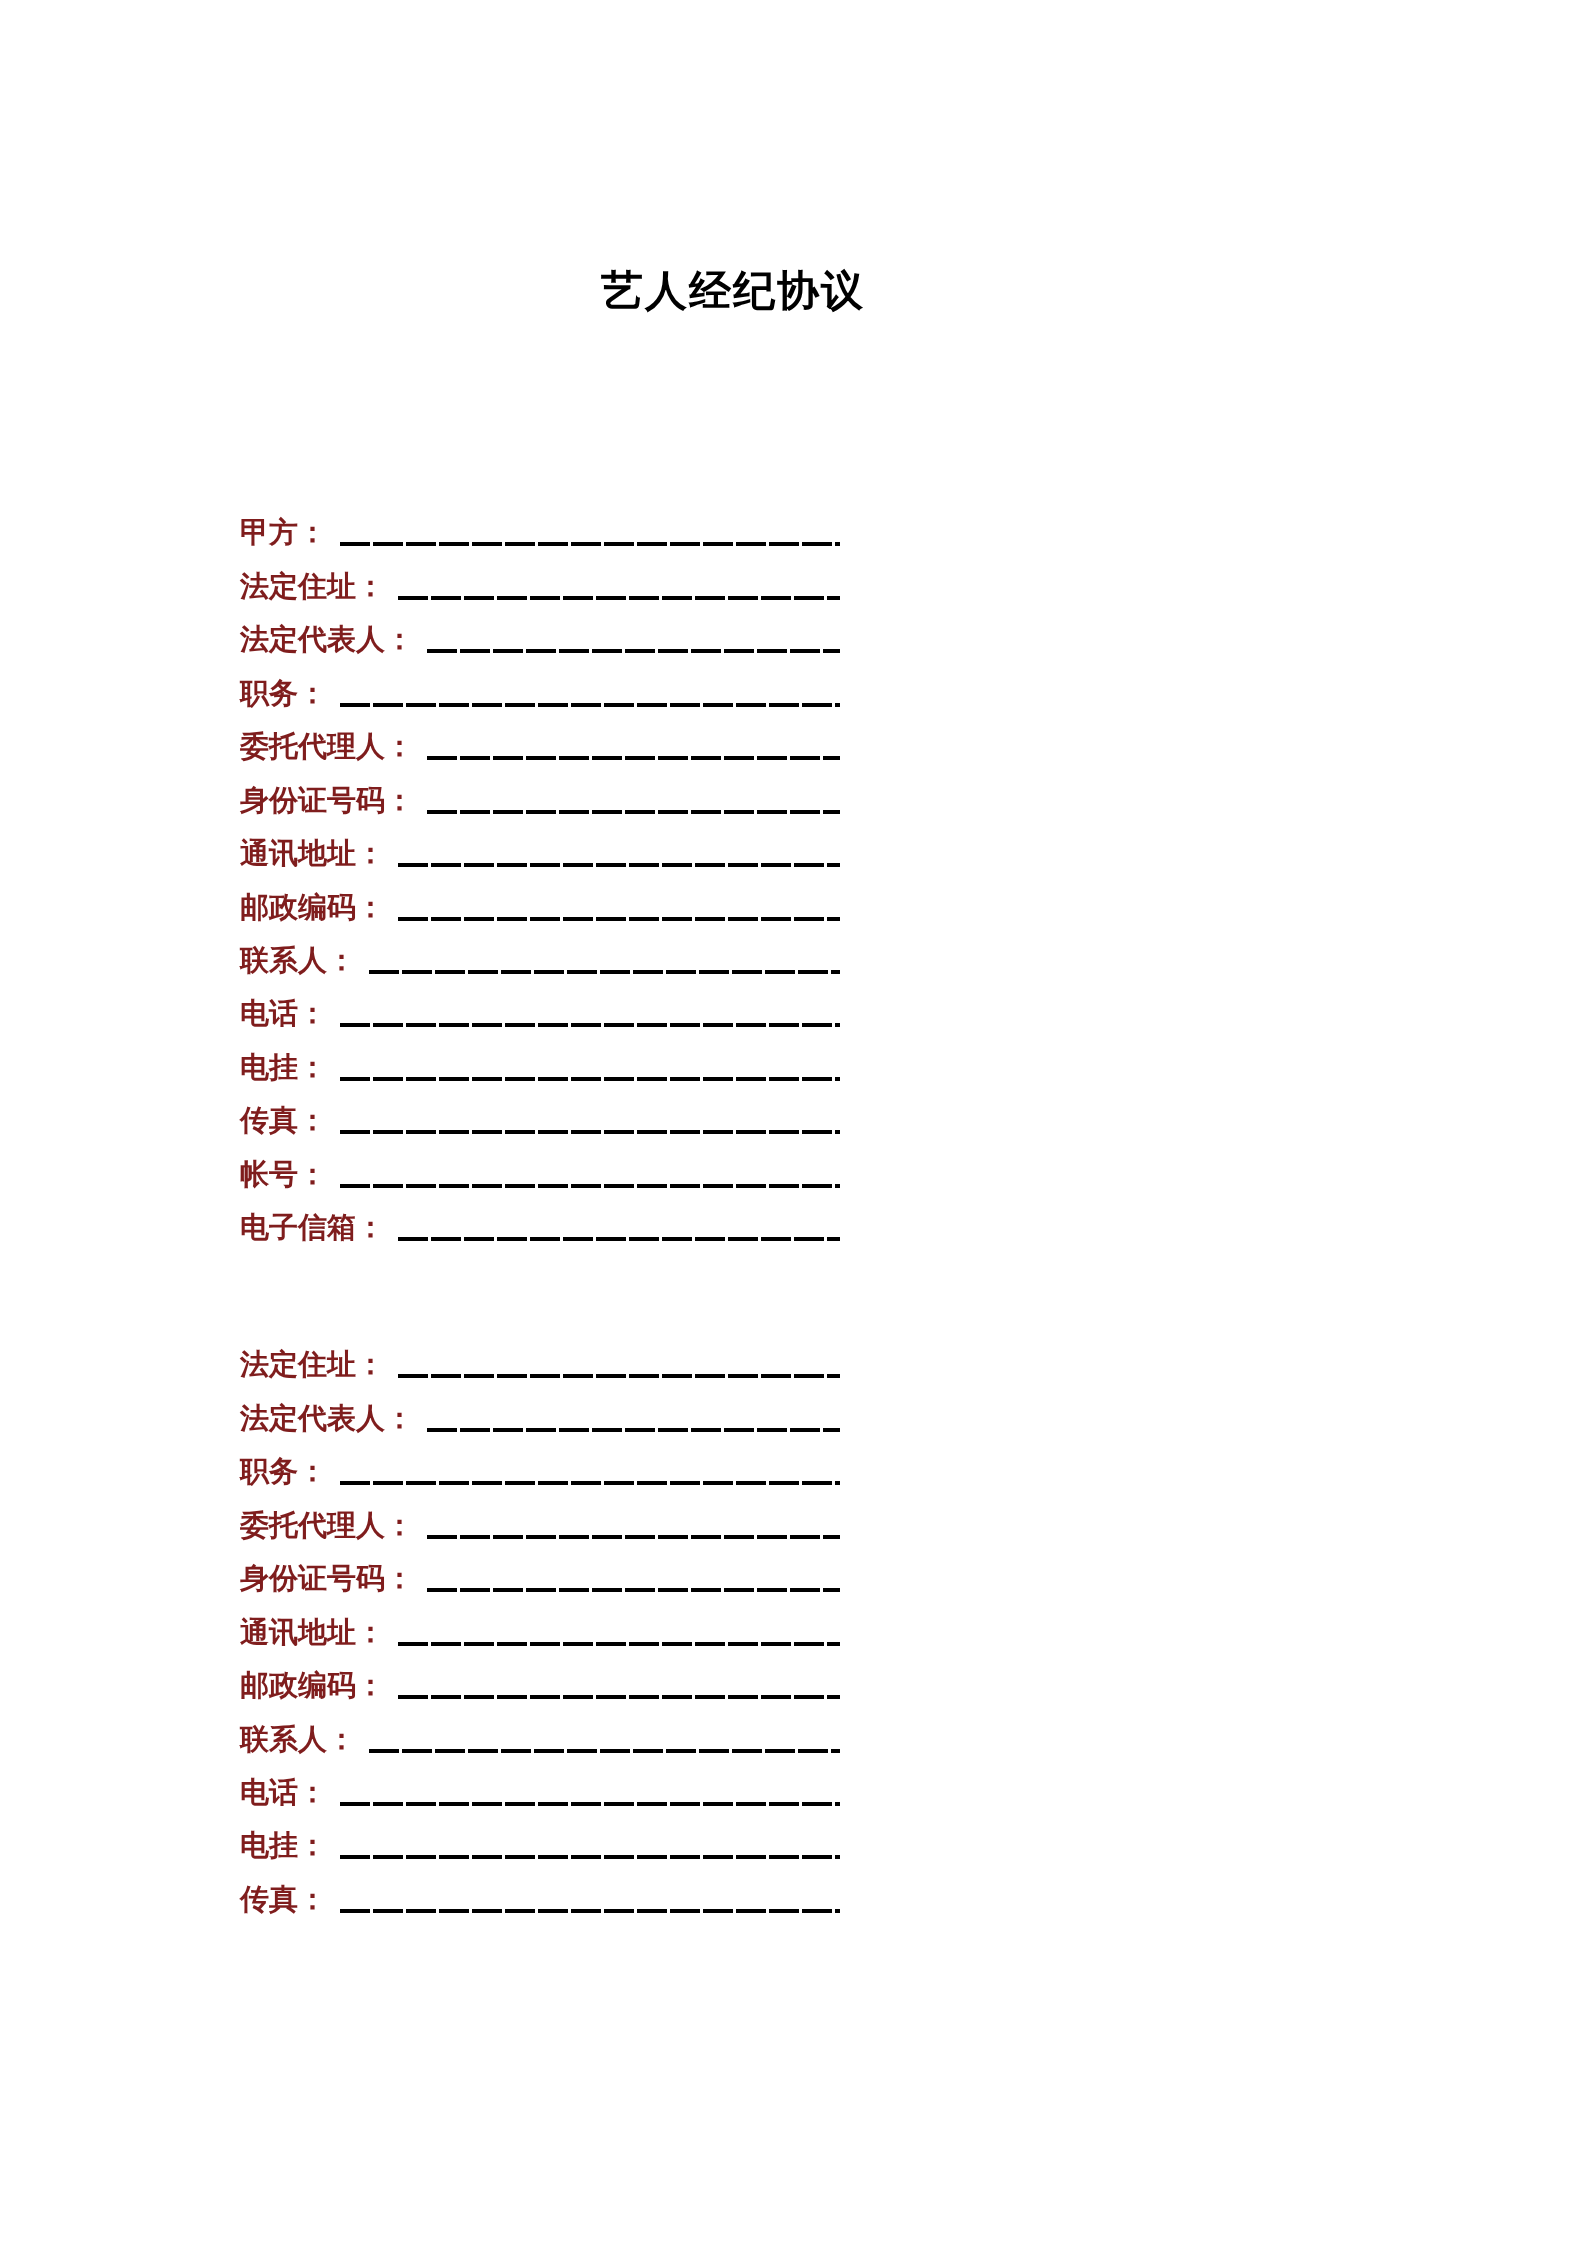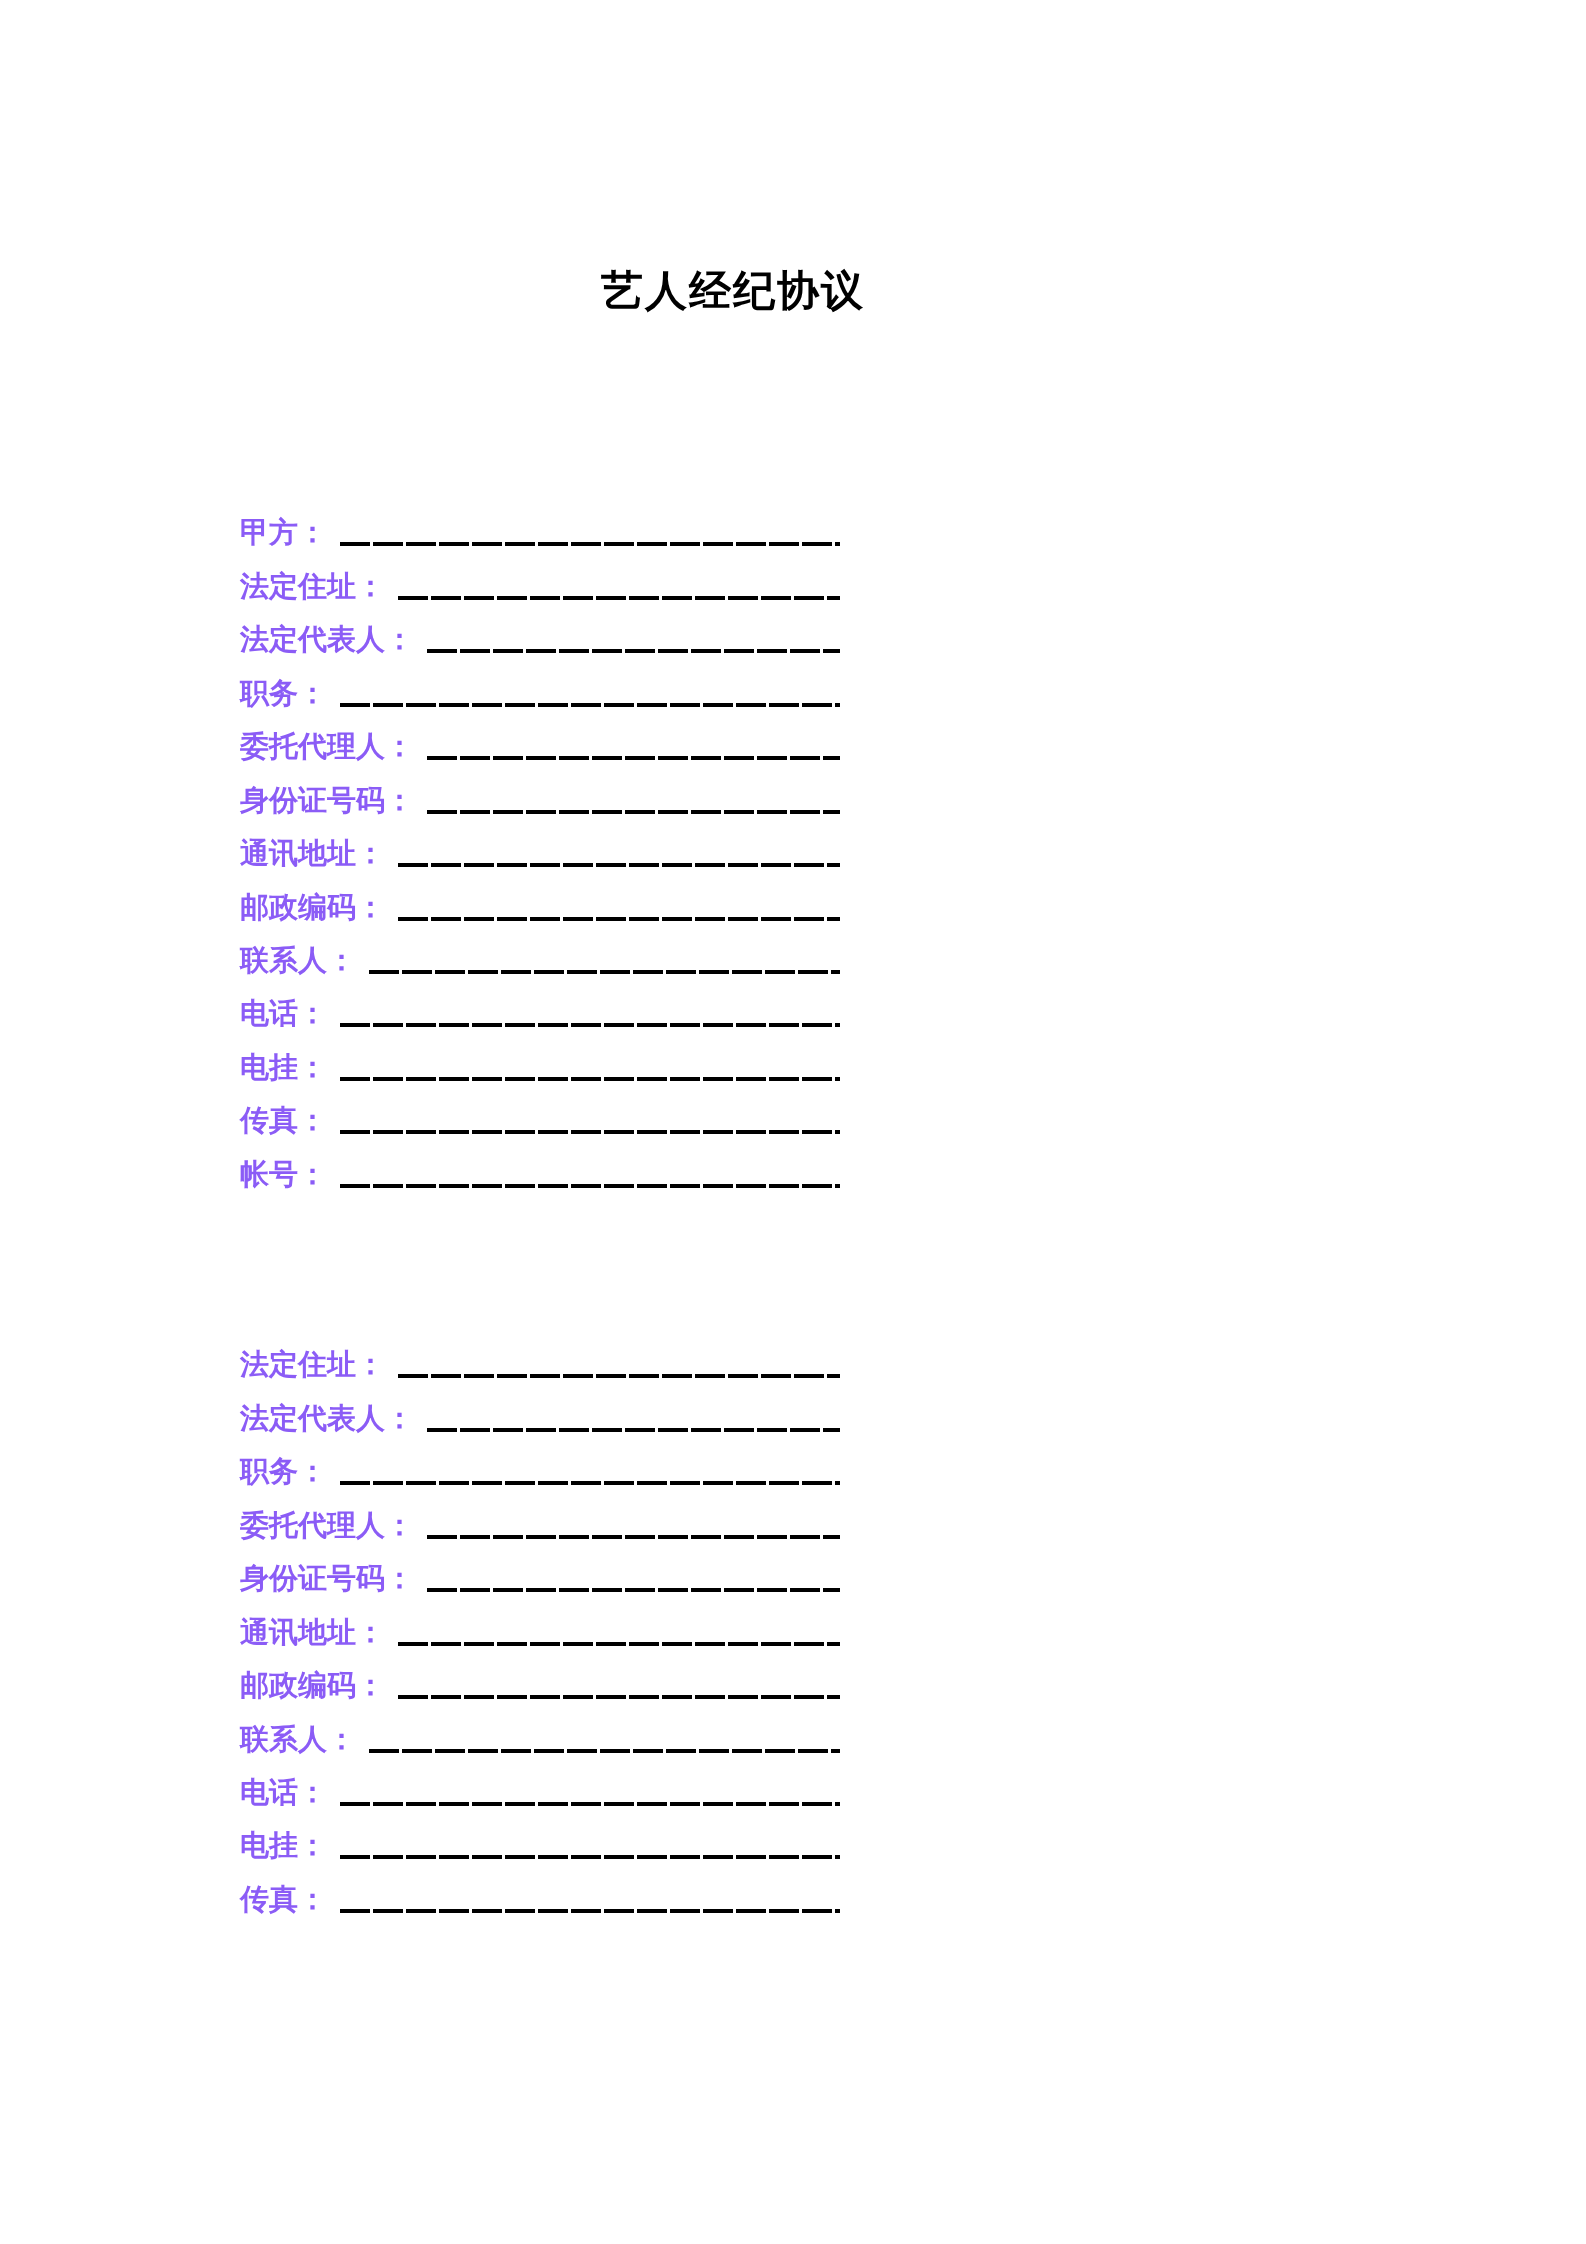--- a/index.html
+++ b/index.html
@@ -40,21 +40,21 @@
   .field-row {
     display: flex;
     align-items: flex-end;
     height: 53.45px;
   }
   .field-label {
     font-size: 29px;
     font-weight: bold;
     line-height: 46px;
     white-space: nowrap;
-    color: #8b5cf6;
+    color: #7f1d1d;
   }
   .field-blank {
     flex: 1;
     height: 4px;
     margin: 0 0 9px 13px;
     background-image: repeating-linear-gradient(90deg, #000000 0px, #000000 30px, transparent 30px, transparent 33px);
   }
 </style>
 </head>
 <body>
@@ -108,20 +108,24 @@
         <span class="field-blank"></span>
       </div>
       <div class="field-row">
         <span class="field-label">传真：</span>
         <span class="field-blank"></span>
       </div>
       <div class="field-row">
         <span class="field-label">帐号：</span>
         <span class="field-blank"></span>
       </div>
+      <div class="field-row">
+        <span class="field-label">电子信箱：</span>
+        <span class="field-blank"></span>
+      </div>
     </div>
 
   <div class="fields-block party-b" id="party-b-fields">
       <div class="field-row">
         <span class="field-label">法定住址：</span>
         <span class="field-blank"></span>
       </div>
       <div class="field-row">
         <span class="field-label">法定代表人：</span>
         <span class="field-blank"></span>

